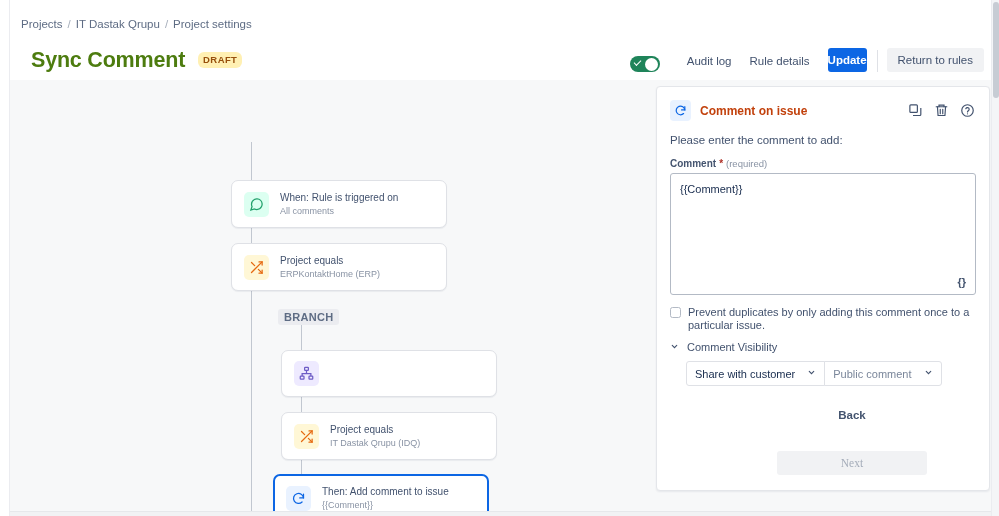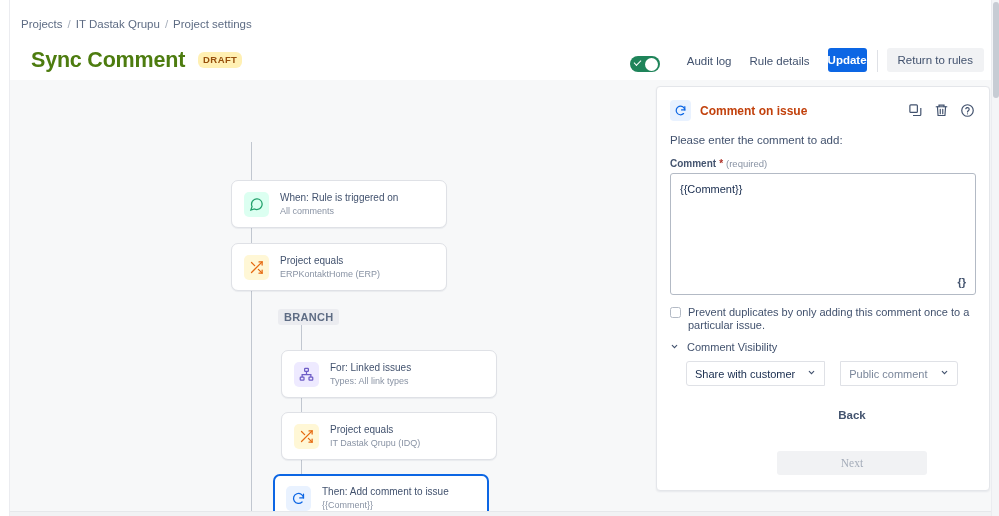--- a/index.html
+++ b/index.html
@@ -353,21 +353,21 @@
     color: #42526e;
     line-height: 10px;
   }
   .section-toggle .st-label {
     font-size: 11px;
     color: #42526e;
   }
 
   .selects {
     display: flex;
-    gap: 16px;
+    gap: 0;
     margin-top: 8px;
     margin-left: 16px;
   }
   .sel {
     border: 1px solid #dfe1e6;
     background: #fff;
     border-radius: 3px;
     height: 25px;
     display: flex;
     align-items: center;
@@ -518,24 +518,20 @@
         </div>
 
         <div class="node" style="position:absolute; left:271px; top:270px;">
           <div class="node-icon" style="background:#eeeaff;">
             <svg width="15" height="15" viewBox="0 0 24 24" fill="none" stroke="#6e5dc6" stroke-width="2">
               <rect x="9" y="2" width="6" height="5" rx="1"></rect>
               <rect x="2" y="16" width="6" height="5" rx="1"></rect>
               <rect x="16" y="16" width="6" height="5" rx="1"></rect>
               <path d="M12 7v5M5 16v-4h14v4"></path>
             </svg>
-          </div>
-          <div class="node-txt">
-            <div class="node-title">For: Linked issues</div>
-            <div class="node-sub">Types: All link types</div>
           </div>
         </div>
 
         <div class="node" style="position:absolute; left:271px; top:332px;">
           <div class="node-icon" style="background:#fff7d6;">
             <svg width="15" height="15" viewBox="0 0 24 24" fill="none" stroke="#e56910" stroke-width="2" stroke-linecap="round">
               <path d="M16 3h5v5"></path>
                 <path d="M4 20L21 3"></path>
                 <path d="M21 16v5h-5"></path>
               <path d="M15 15l6 6"></path>

